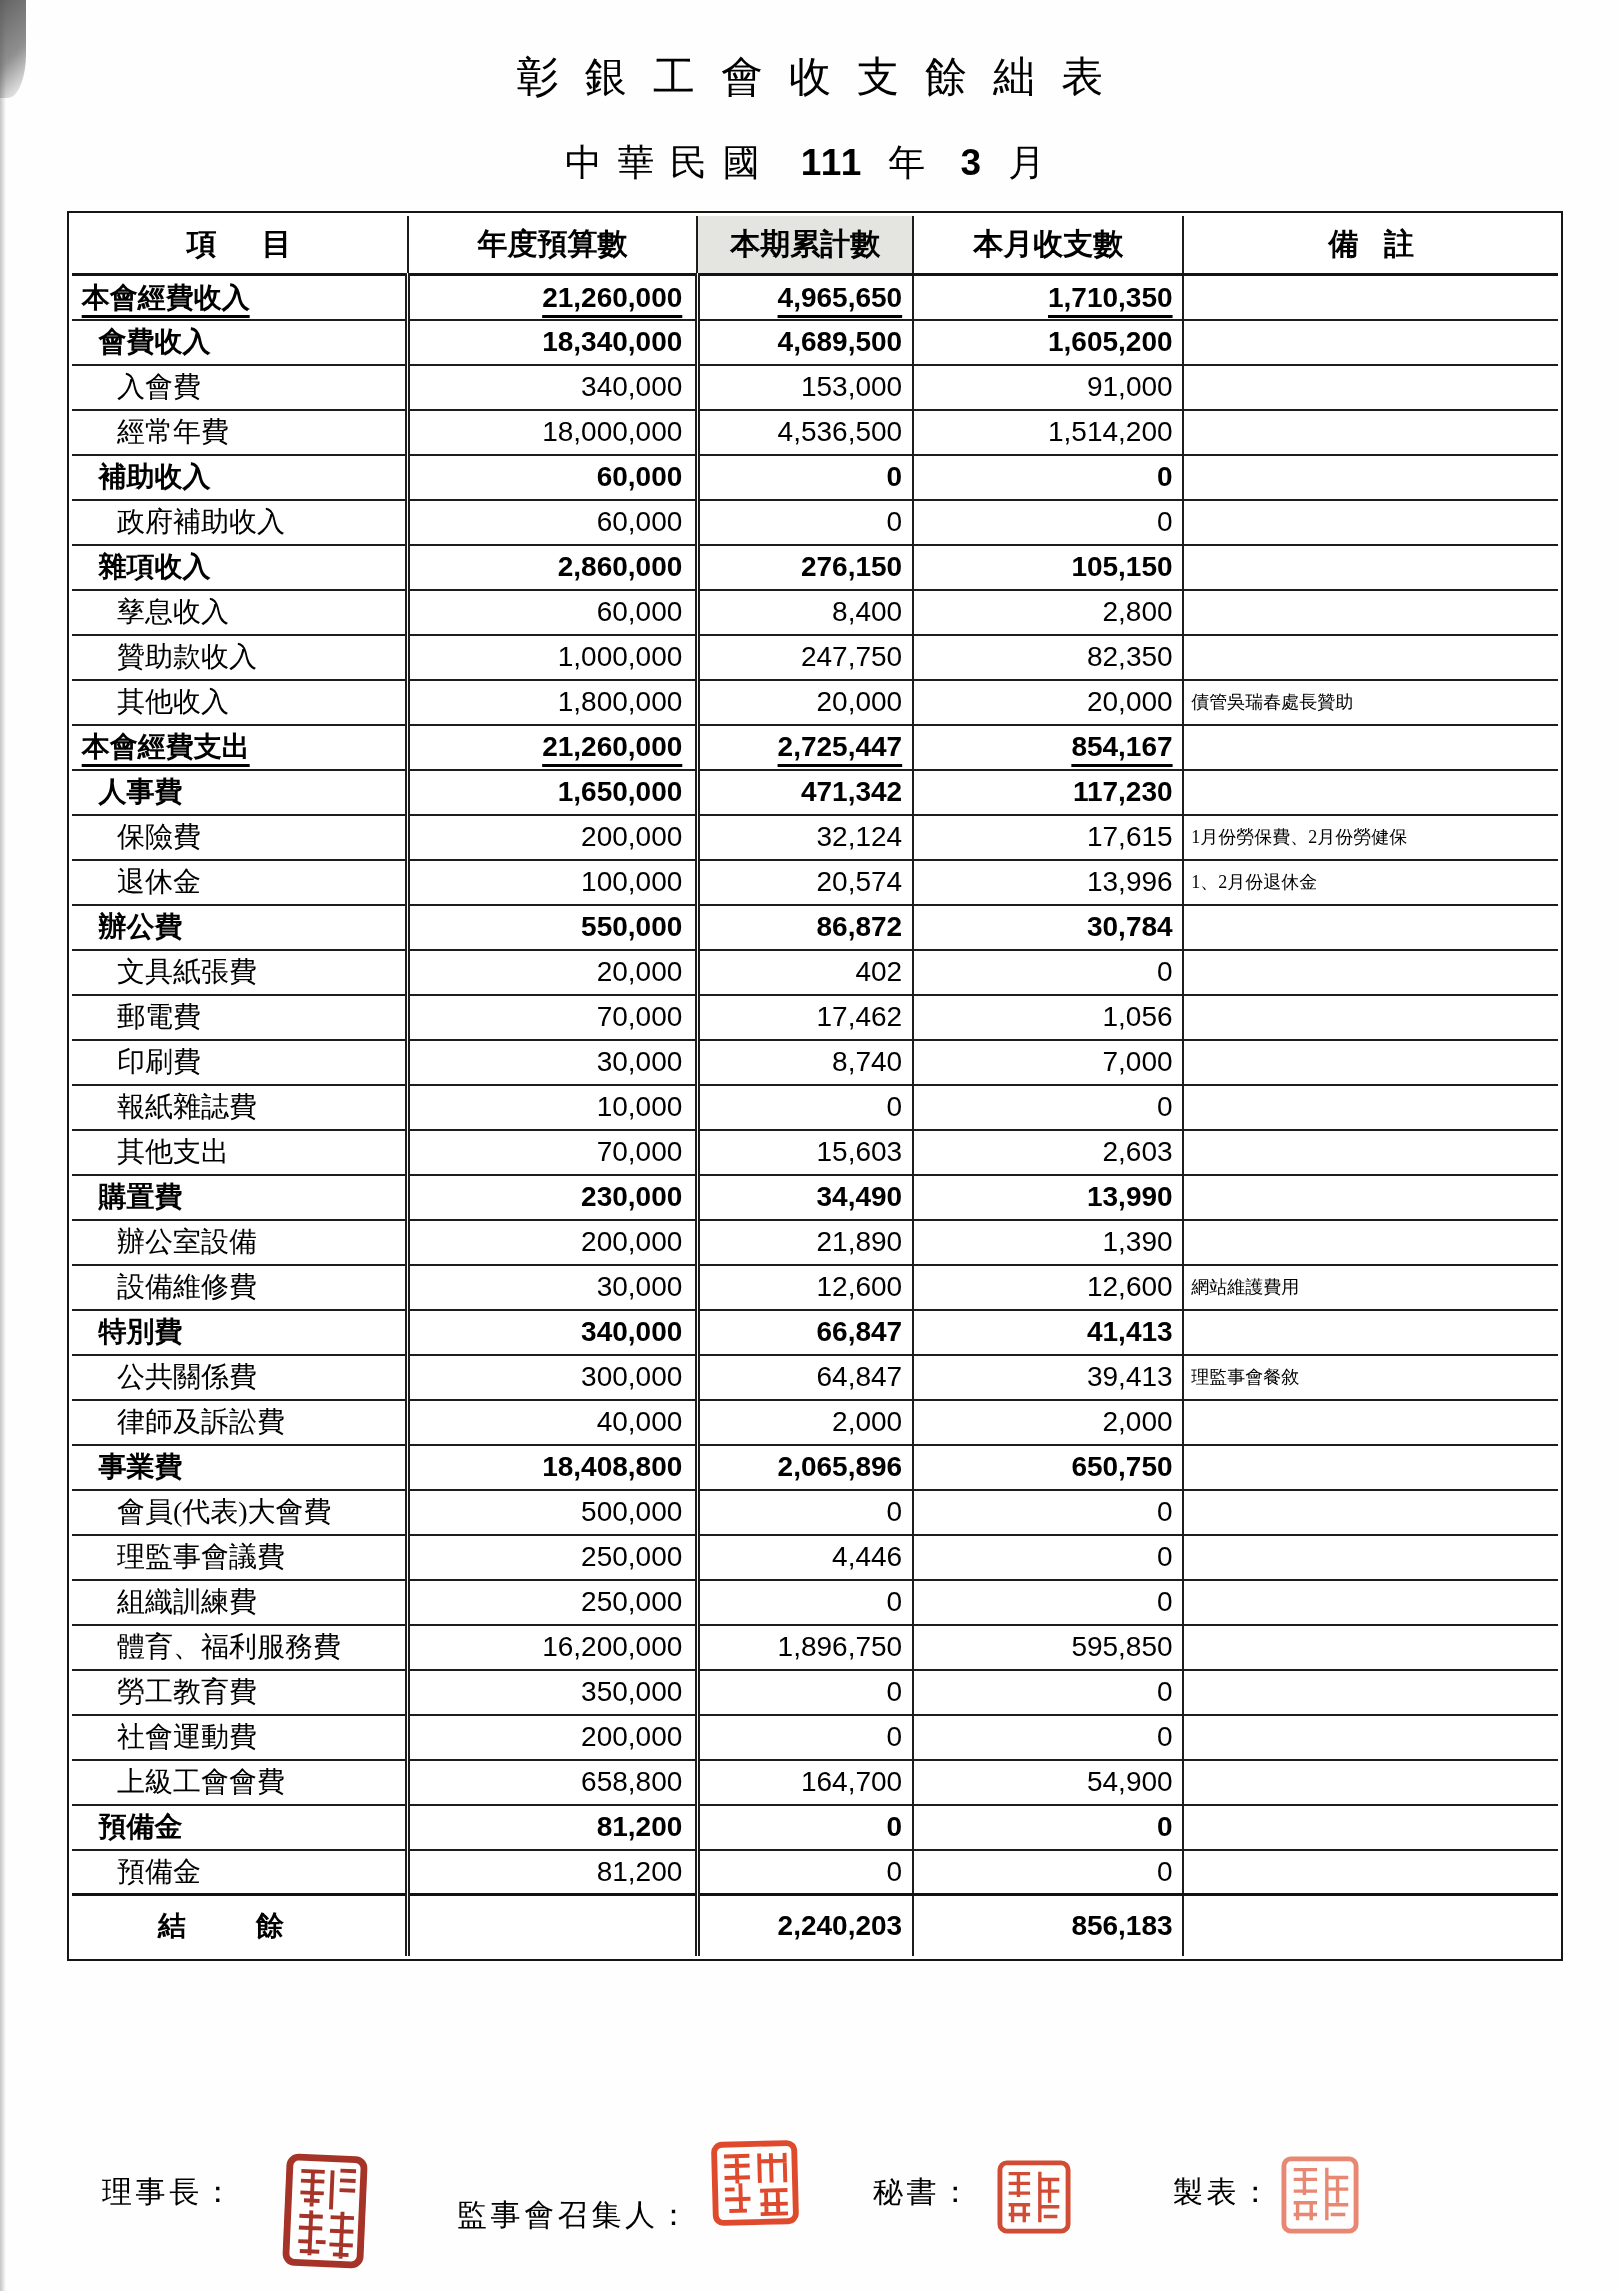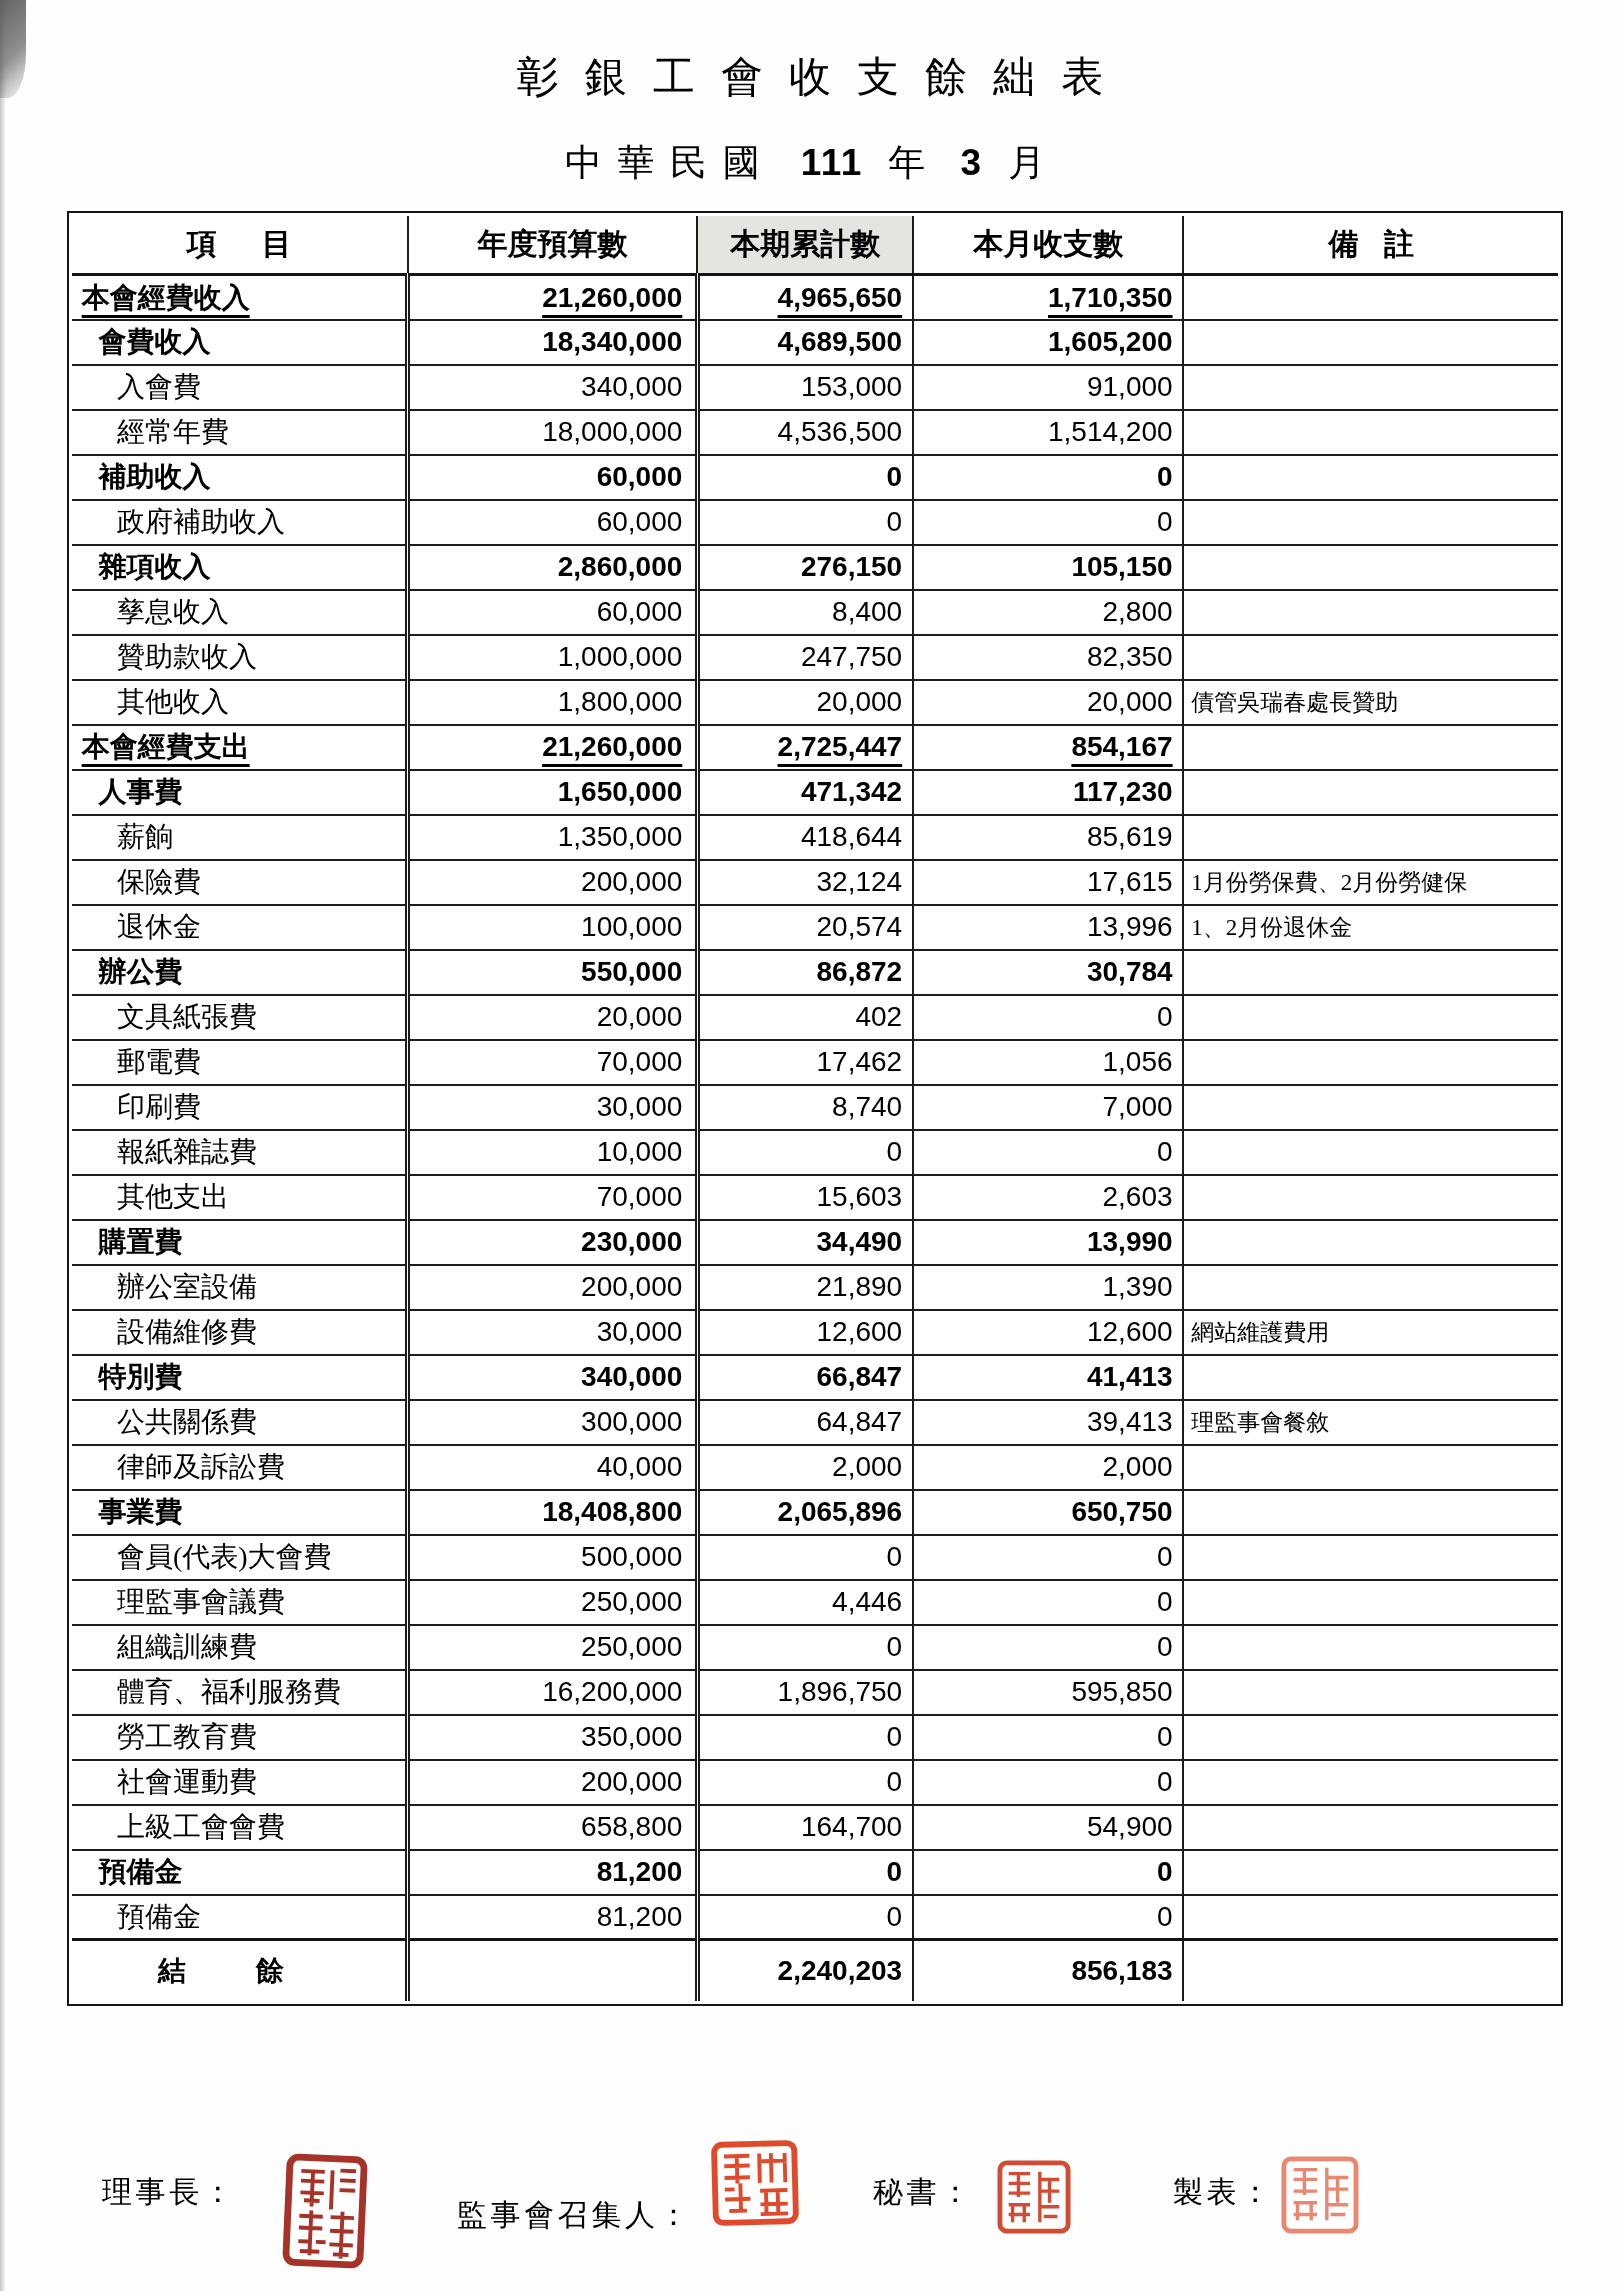--- a/index.html
+++ b/index.html
@@ -86,21 +86,21 @@
   }
   td.num.budget{border-left:5.9px double #1c1c1c;border-right:5.9px double #1c1c1c;padding-right:12.7px;}
   tr.em td.num,tr.em td.lbl .t{font-weight:700;}
   tr.total td.num,tr.total td.lbl .t{
     font-weight:700;
     text-decoration:underline;
     text-underline-offset:7.8px;
     text-decoration-thickness:2.5px;
   }
   td.note{
-    font-size:23px;padding-left:6.9px;
+    font-size:18px;padding-left:6.9px;
     font-family:"Liberation Serif","DejaVu Serif",serif;
   }
 
   .footer{
     position:absolute;left:67px;top:2148px;width:1486px;height:143px;
   }
   .sig-label{
     position:absolute;top:23.5px;
     font-size:30px;letter-spacing:.12em;white-space:nowrap;
   }
@@ -222,27 +222,20 @@
             <td class="num budget">21,260,000</td>
             <td class="num">2,725,447</td>
             <td class="num">854,167</td>
             <td class="note"></td>
           </tr>
           <tr class="lv1 em">
             <td class="lbl"><span class="t">人事費</span></td>
             <td class="num budget">1,650,000</td>
             <td class="num">471,342</td>
             <td class="num">117,230</td>
-            <td class="note"></td>
-          </tr>
-          <tr class="lv2">
-            <td class="lbl"><span class="t">薪餉</span></td>
-            <td class="num budget">1,350,000</td>
-            <td class="num">418,644</td>
-            <td class="num">85,619</td>
             <td class="note"></td>
           </tr>
           <tr class="lv2">
             <td class="lbl"><span class="t">保險費</span></td>
             <td class="num budget">200,000</td>
             <td class="num">32,124</td>
             <td class="num">17,615</td>
             <td class="note">1月份勞保費、2月份勞健保</td>
           </tr>
           <tr class="lv2">

